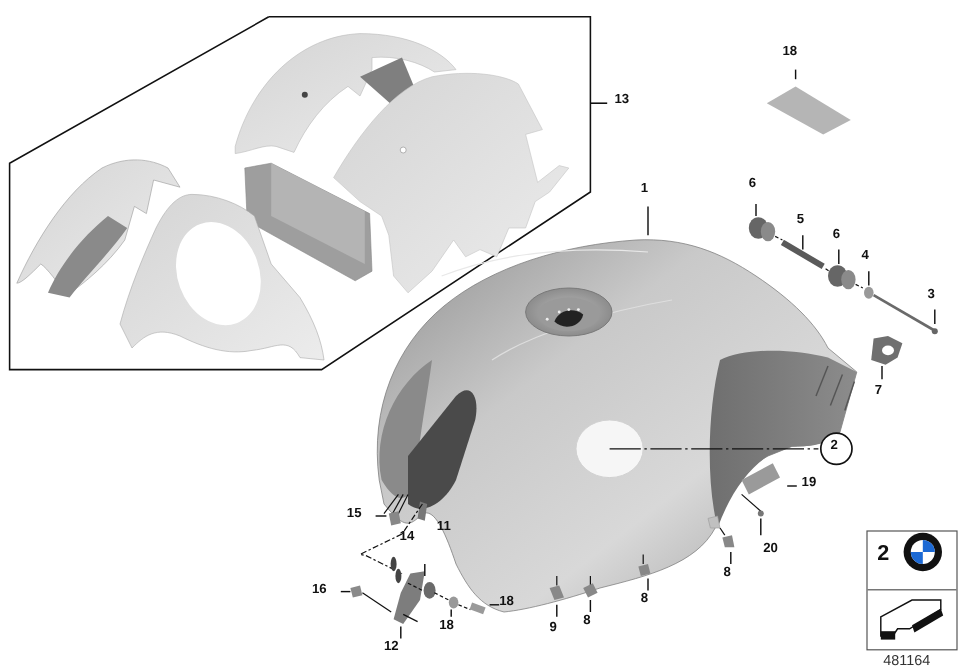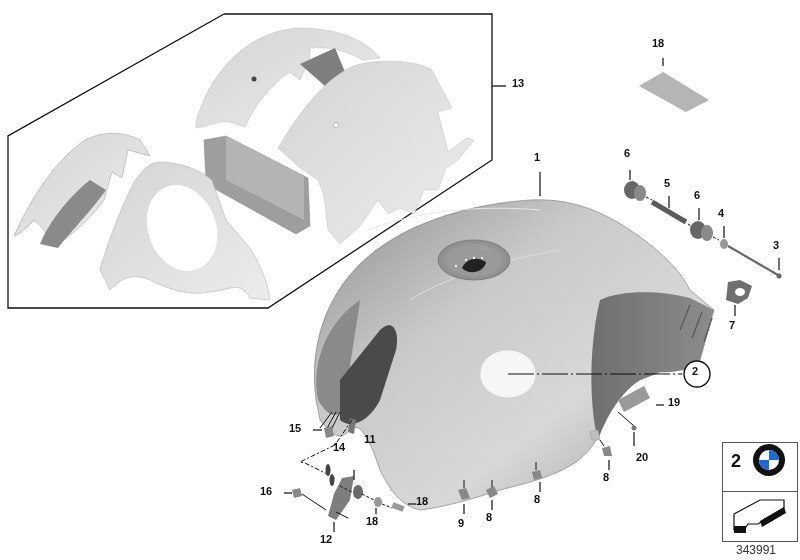--- a/index.html
+++ b/index.html
@@ -204,21 +204,21 @@
 <div class="callout" style="left:260px;top:486px;text-align:right;">16</div>
 <div class="callout" style="left:416px;top:496px;">18</div>
 <div class="callout" style="left:366px;top:516px;">18</div>
 <div class="callout" style="left:320px;top:534px;">12</div>
 
 <div class="legend-box">
   <div class="legend-top">
     <span class="legend-num">2</span>
   </div>
 </div>
-<div class="ref-number">343991</div>
+<div class="ref-number">481164</div>
 
 <style>
   
   #diagram { z-index:0; }
   .callout, .legend-box, .ref-number { z-index:1; }
 </style>
 <svg style="position:absolute;left:0;top:0;width:800px;height:560px;z-index:2;pointer-events:none" viewBox="0 0 800 560">
   <g>
     <circle cx="769" cy="460" r="16" fill="#111"></circle>
     <circle cx="769" cy="460" r="10" fill="#fff"></circle>

